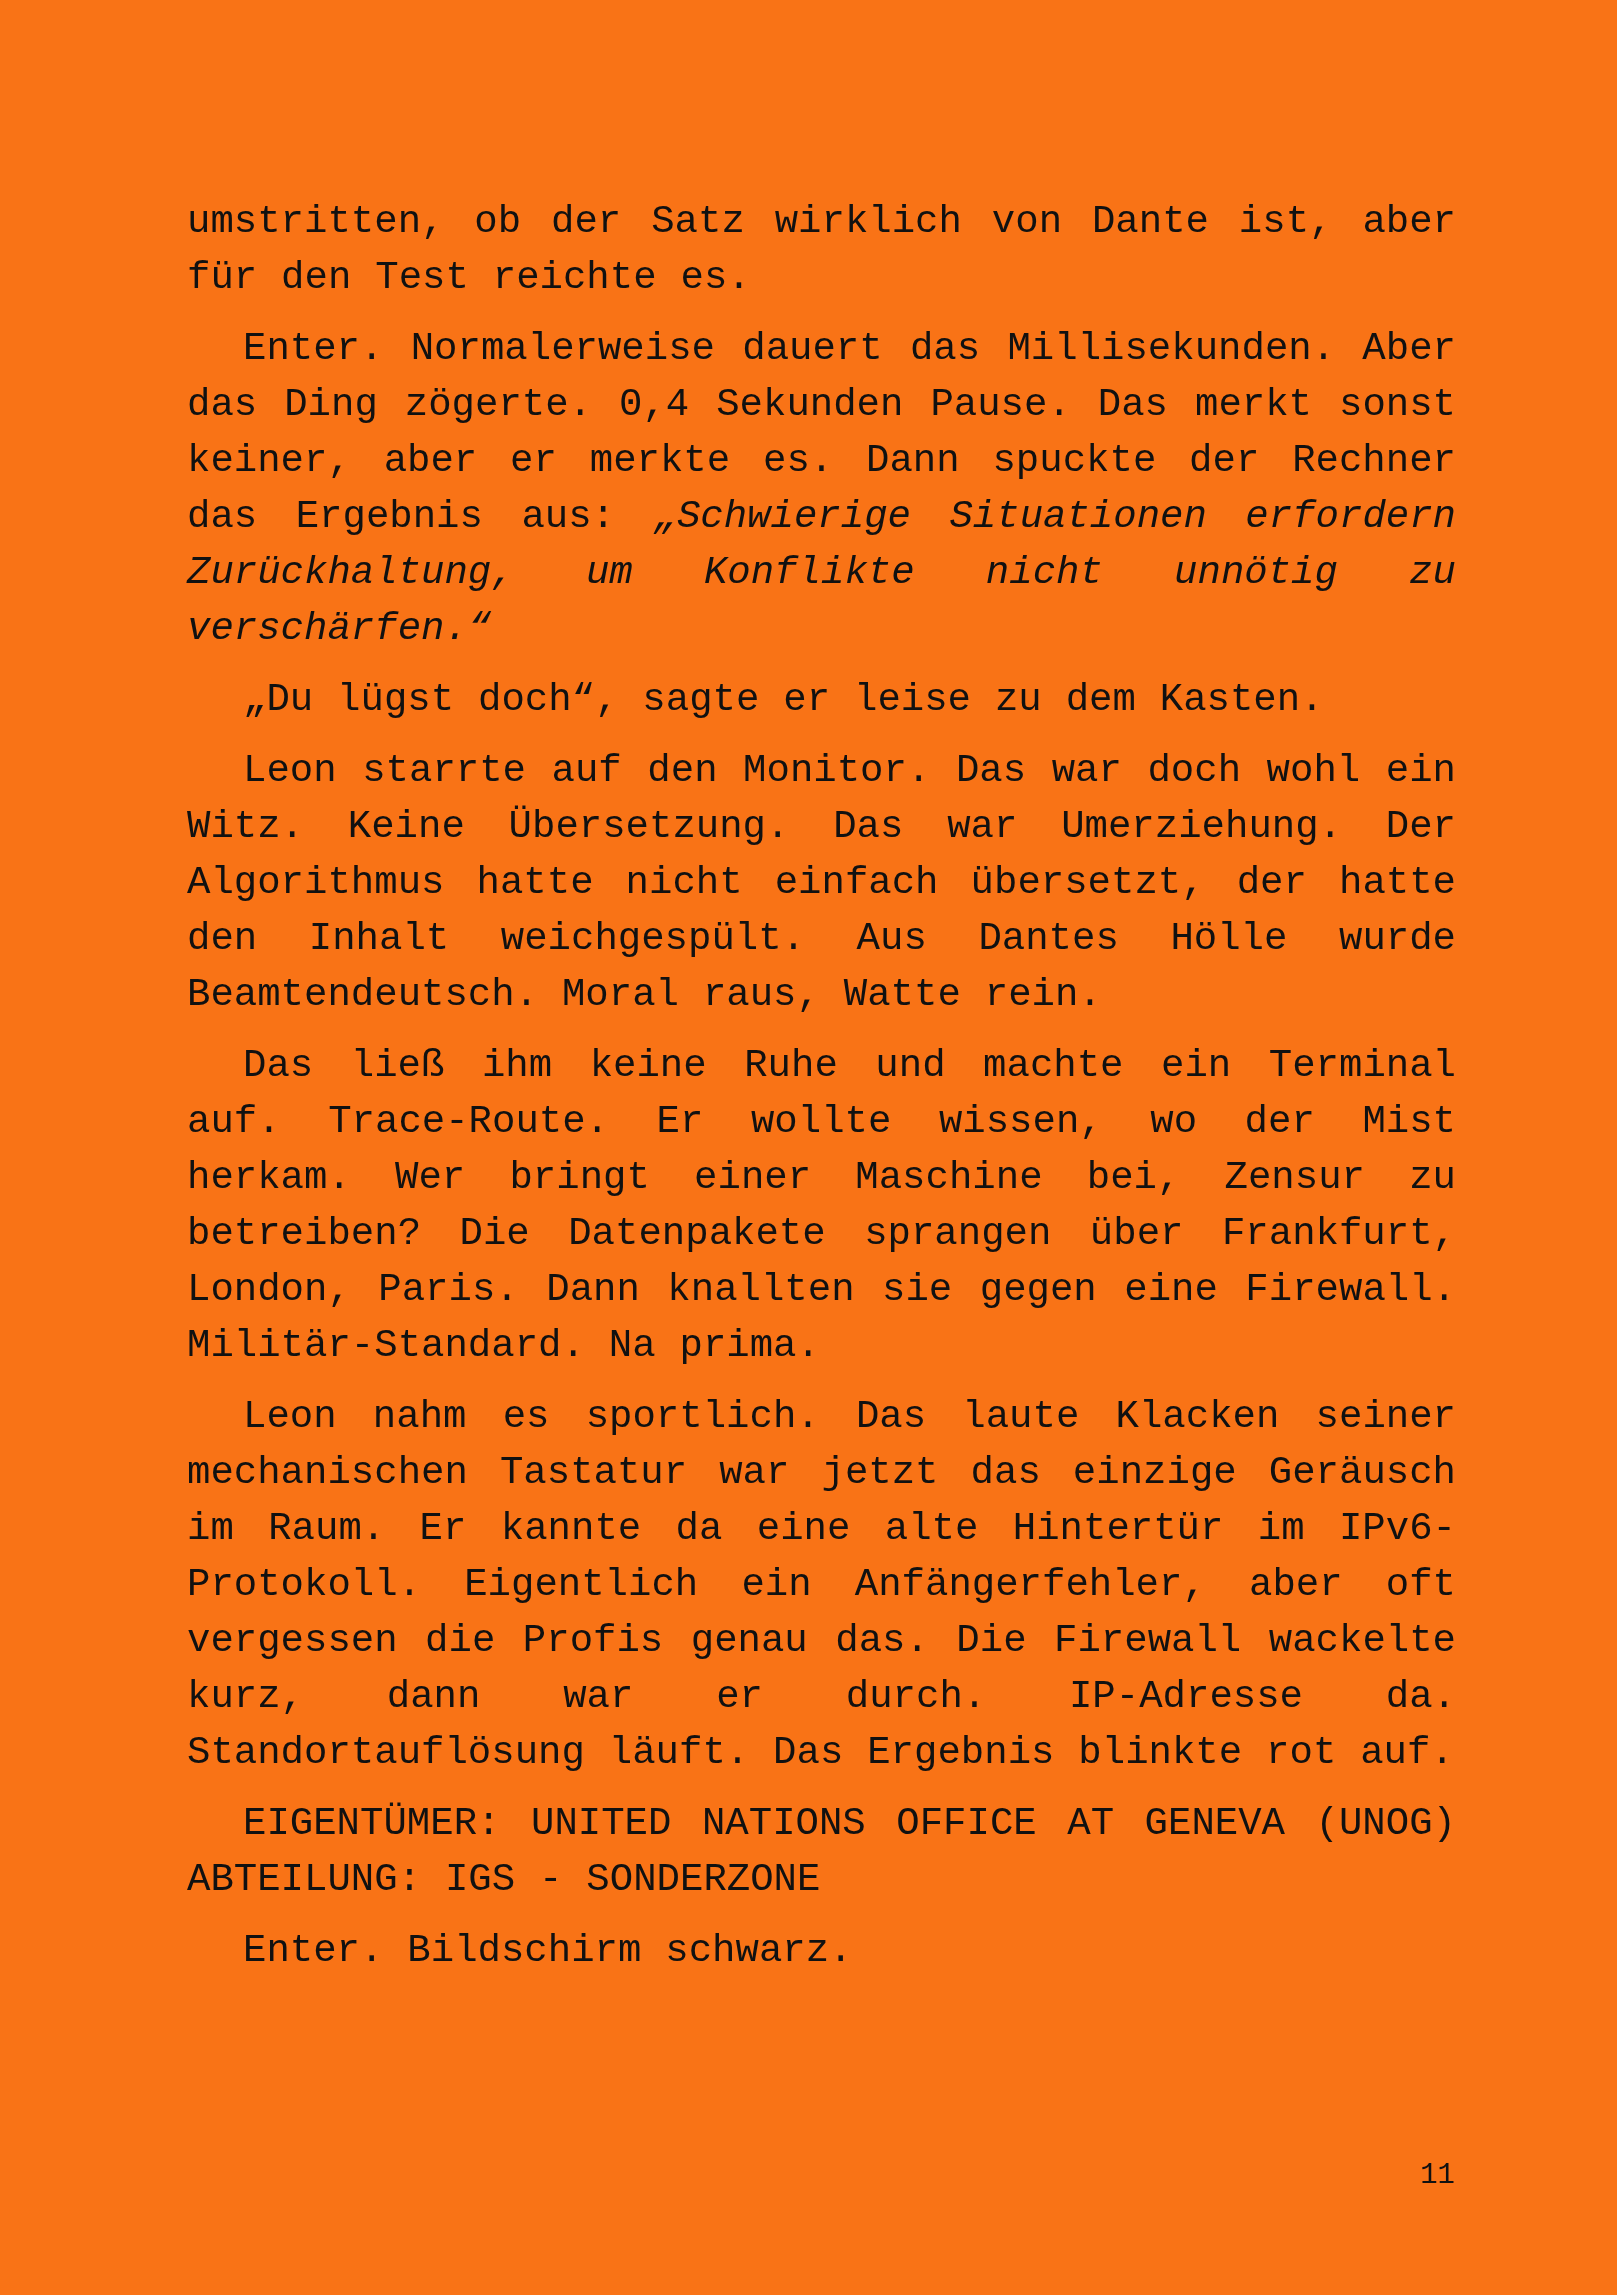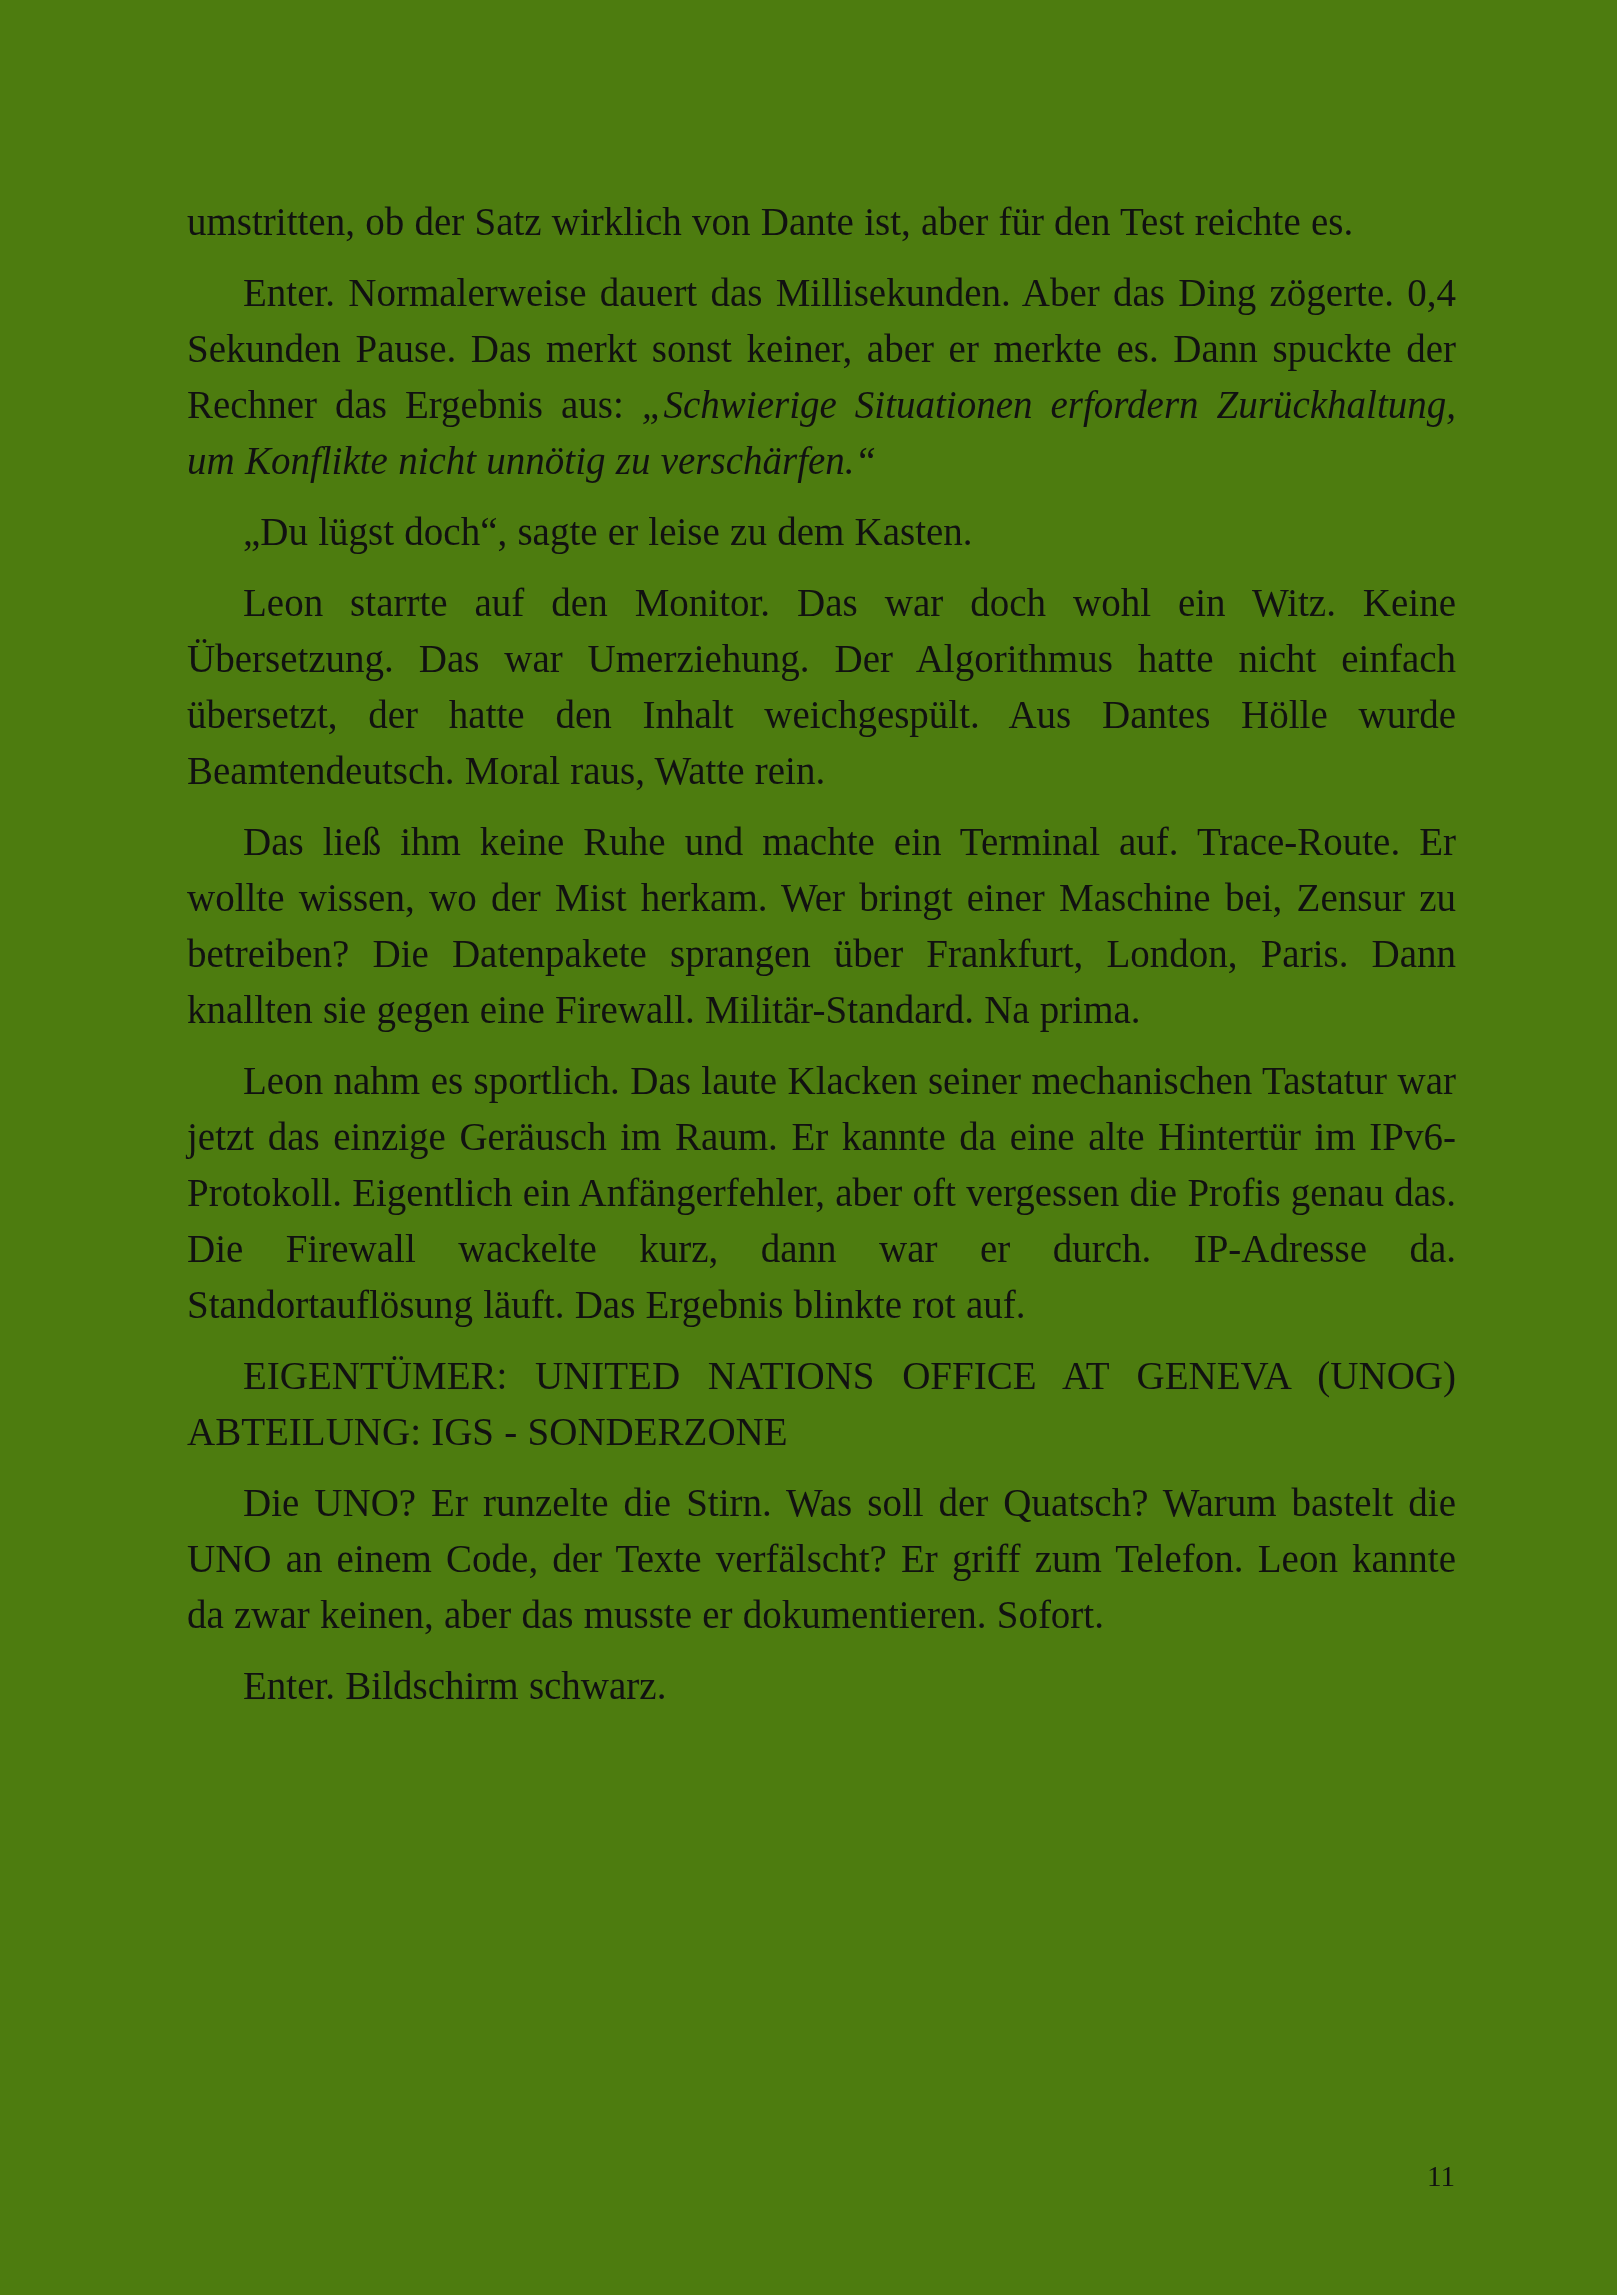--- a/index.html
+++ b/index.html
@@ -4,23 +4,23 @@
 <style>
   html, body {
     margin: 0;
     padding: 0;
     background: #ffffff;
   }
   .book-page {
     position: relative;
     width: 1618px;
     height: 2295px;
-    background: #4d7c0f;
+    background: #f97316;
     color: #111111;
-    font-family: Liberation Serif, serif;
+    font-family: Liberation Mono, monospace;
     box-sizing: border-box;
     overflow: hidden;
   }
   .text-block {
     position: absolute;
     left: 187px;
     top: 194px;
     width: 1269px;
   }
   .para {
@@ -49,18 +49,17 @@
 
 <div class="book-page">
   <div class="text-block">
       <p class="para"><span>umstritten, ob der Satz wirklich von Dante ist, aber für den Test reichte es.</span></p>
       <p class="para indent"><span>Enter. Normalerweise dauert das Millisekunden. Aber das Ding zögerte. 0,4 Sekunden Pause. Das merkt sonst keiner, aber er merkte es. Dann spuckte der Rechner das Ergebnis aus: </span><span class="italic">„Schwierige Situationen erfordern Zurückhaltung, um Konflikte nicht unnötig zu verschärfen.“</span></p>
       <p class="para indent"><span>„Du lügst doch“, sagte er leise zu dem Kasten.</span></p>
       <p class="para indent"><span>Leon starrte auf den Monitor. Das war doch wohl ein Witz. Keine Übersetzung. Das war Umerziehung. Der Algorithmus hatte nicht einfach übersetzt, der hatte den Inhalt weichgespült. Aus Dantes Hölle wurde Beamtendeutsch. Moral raus, Watte rein.</span></p>
       <p class="para indent"><span>Das ließ ihm keine Ruhe und machte ein Terminal auf. Trace-Route. Er wollte wissen, wo der Mist herkam. Wer bringt einer Maschine bei, Zensur zu betreiben? Die Datenpakete sprangen über Frankfurt, London, Paris. Dann knallten sie gegen eine Firewall. Militär-Standard. Na prima.</span></p>
       <p class="para indent"><span>Leon nahm es sportlich. Das laute Klacken seiner mechanischen Tastatur war jetzt das einzige Geräusch im Raum. Er kannte da eine alte Hintertür im IPv6-Protokoll. Eigentlich ein Anfängerfehler, aber oft vergessen die Profis genau das. Die Firewall wackelte kurz, dann war er durch. IP-Adresse da. Standortauflösung läuft. Das Ergebnis blinkte rot auf.</span></p>
       <p class="para indent"><span>EIGENTÜMER: UNITED NATIONS OFFICE AT GENEVA (UNOG) ABTEILUNG: IGS - SONDERZONE</span></p>
-      <p class="para indent"><span>Die UNO? Er runzelte die Stirn. Was soll der Quatsch? Warum bastelt die UNO an einem Code, der Texte verfälscht? Er griff zum Telefon. Leon kannte da zwar keinen, aber das musste er dokumentieren. Sofort.</span></p>
       <p class="para indent"><span>Enter. Bildschirm schwarz.</span></p>
     </div>
   <div class="page-number">11</div>
 </div>
 
 
 </body></html>

